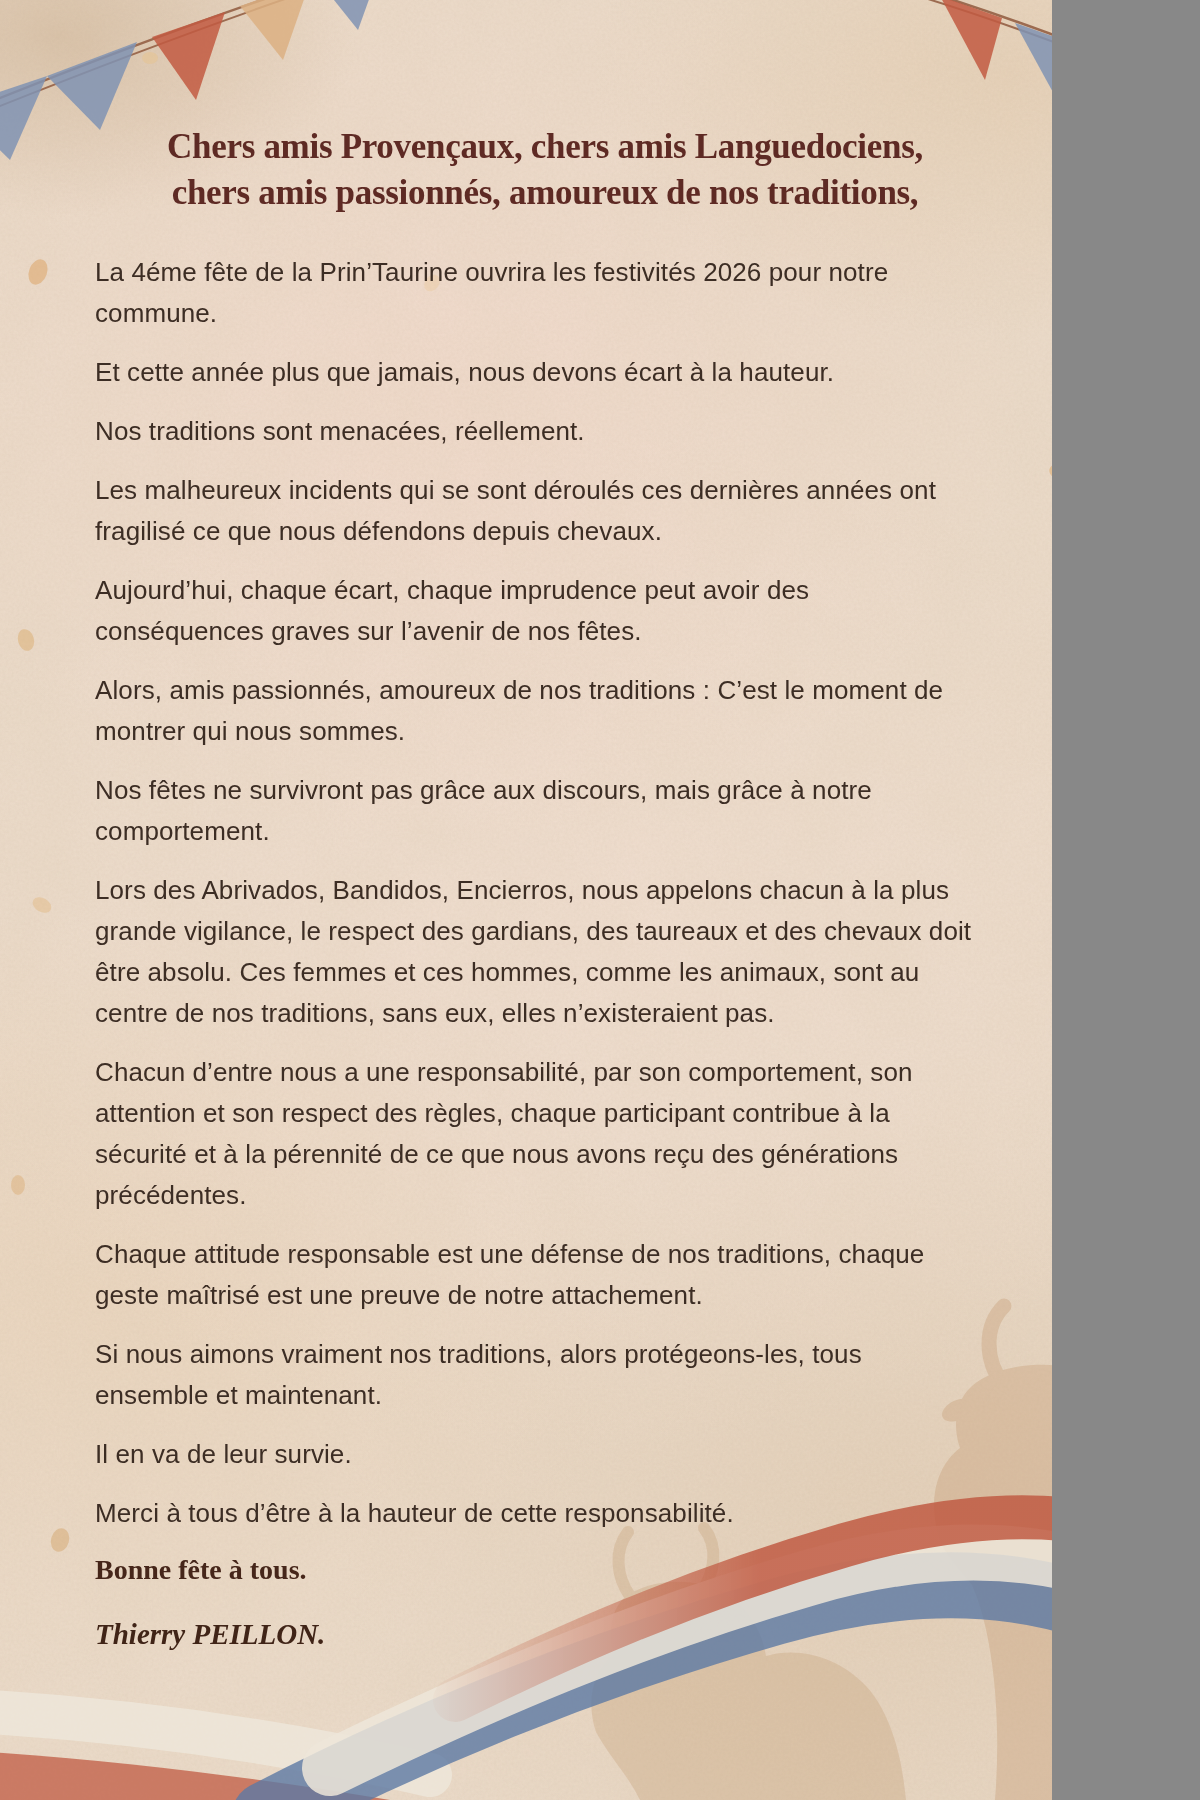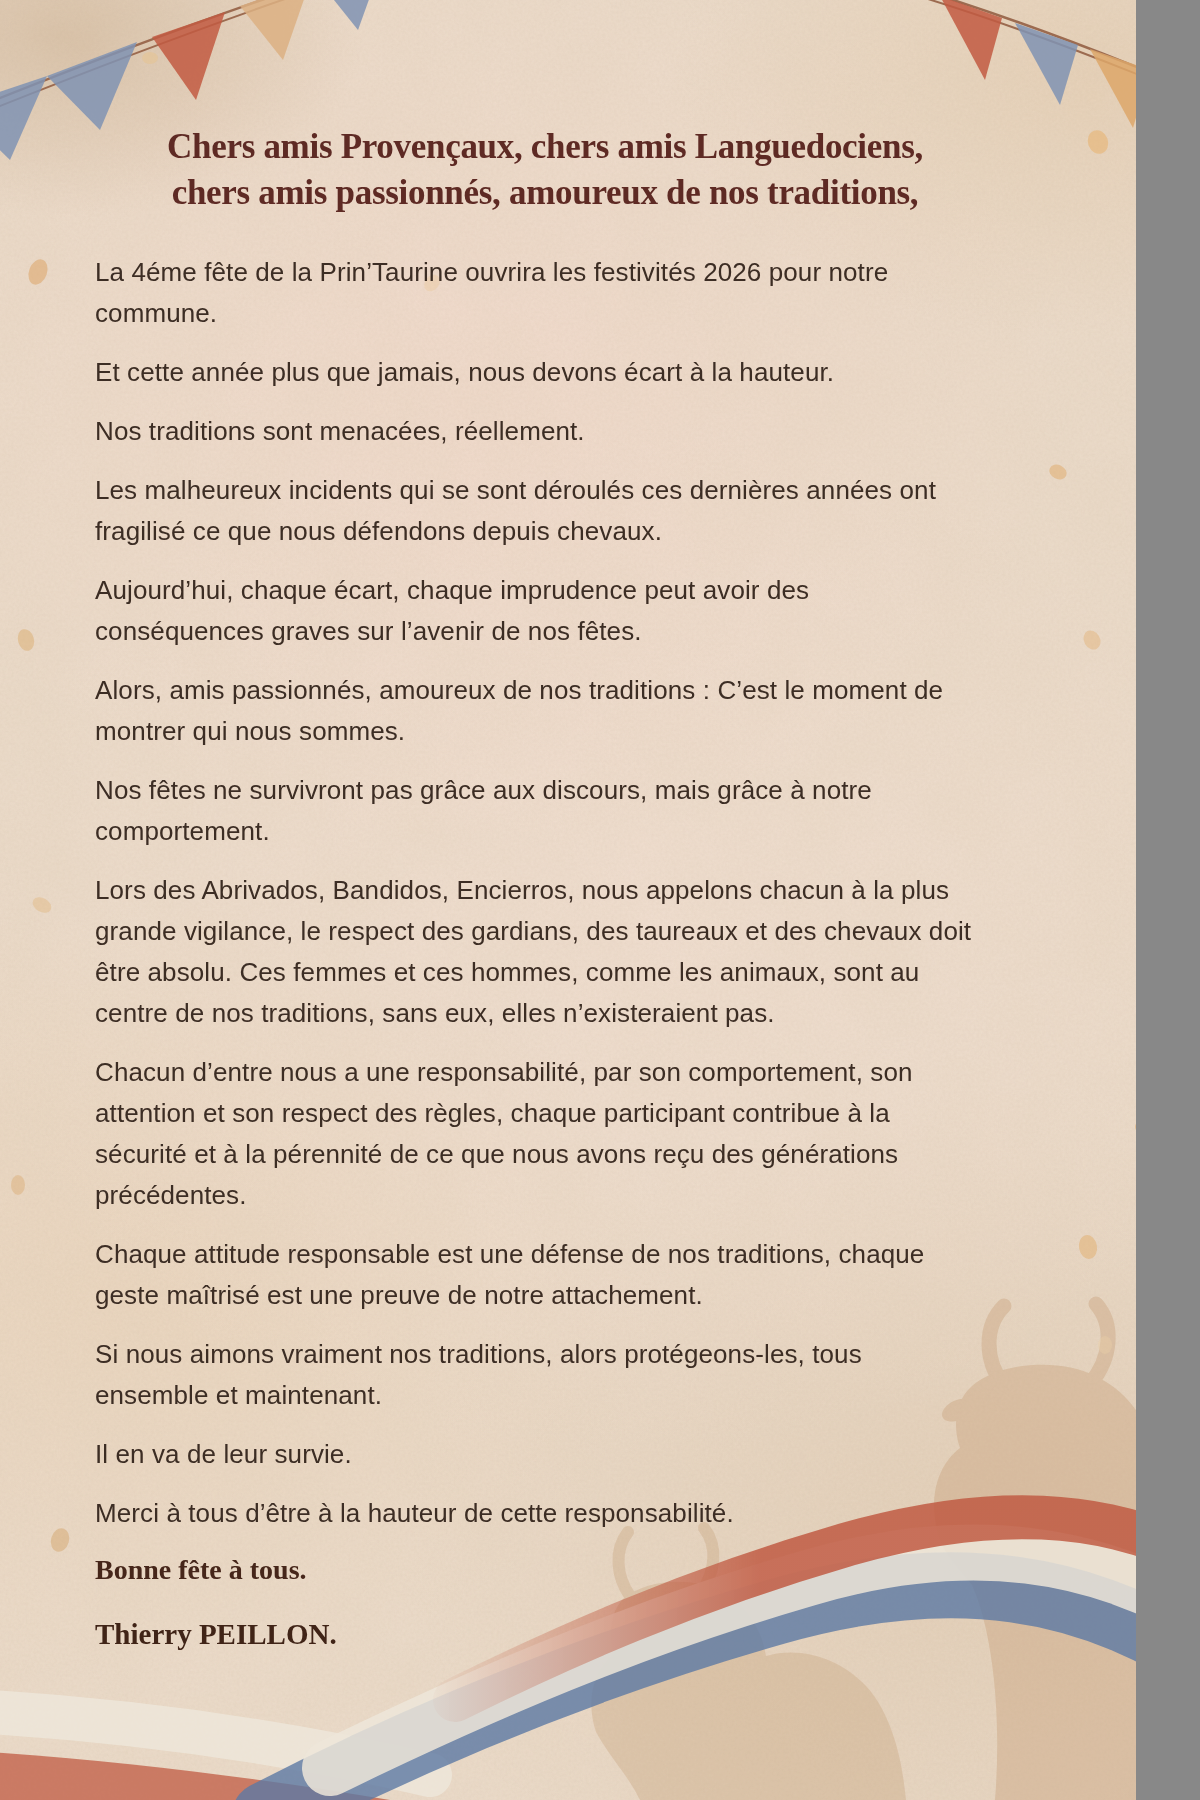--- a/index.html
+++ b/index.html
@@ -1,17 +1,17 @@
 <!DOCTYPE html>
 <html><head>
 <meta charset="utf-8">
 <style>
   html,body{margin:0;padding:0;background:#888;}
   .page{
-    position:relative;width:1136px;height:1800px;overflow:hidden;
+    position:relative;width:1052px;height:1800px;overflow:hidden;
     background-color:#ecdccb;
     background-image:
       radial-gradient(ellipse 150% 120% at 50% 45%, rgba(0,0,0,0) 55%, rgba(186,155,118,0.30) 100%),
       radial-gradient(ellipse 420px 260px at 6% 2%, rgba(201,172,140,0.60), rgba(201,172,140,0) 70%),
       radial-gradient(ellipse 600px 380px at 96% 4%, rgba(226,200,168,0.55), rgba(226,200,168,0) 70%),
       radial-gradient(ellipse 800px 620px at 42% 22%, rgba(247,219,208,0.55), rgba(247,219,208,0) 75%),
       radial-gradient(ellipse 900px 700px at 55% 52%, rgba(246,226,215,0.50), rgba(246,226,215,0) 75%),
       radial-gradient(ellipse 760px 560px at 12% 72%, rgba(234,209,180,0.50), rgba(234,209,180,0) 70%),
       radial-gradient(ellipse 820px 640px at 88% 86%, rgba(219,196,168,0.55), rgba(219,196,168,0) 72%);
     font-family:"Liberation Sans","DejaVu Sans",sans-serif;
@@ -29,21 +29,21 @@
   .closing{
     font-family:"Liberation Serif","DejaVu Serif",serif;
     font-size:28px;line-height:36px;font-weight:bold;color:#46261a;margin:6px 0 28px 0;
   }
   .sig-role{
     font-family:"Liberation Serif","DejaVu Serif",serif;
     font-size:26px;line-height:34px;color:#3f2a1c;margin:0 0 10px 0;
   }
   .sig-name{
     font-family:"Liberation Serif","DejaVu Serif",serif;
-    font-size:29px;line-height:36px;font-weight:bold;color:#402417;margin:0;
+    font-size:29px;line-height:36px;font-weight:bold;color:#402417;margin:0;font-style:italic;
   }
 </style>
 </head>
 <body>
 
 <div class="page">
 
   <svg class="deco" width="1200" height="1800" viewBox="0 0 1200 1800">
     <defs>
       <filter id="blotch" x="0" y="0" width="100%" height="100%">

